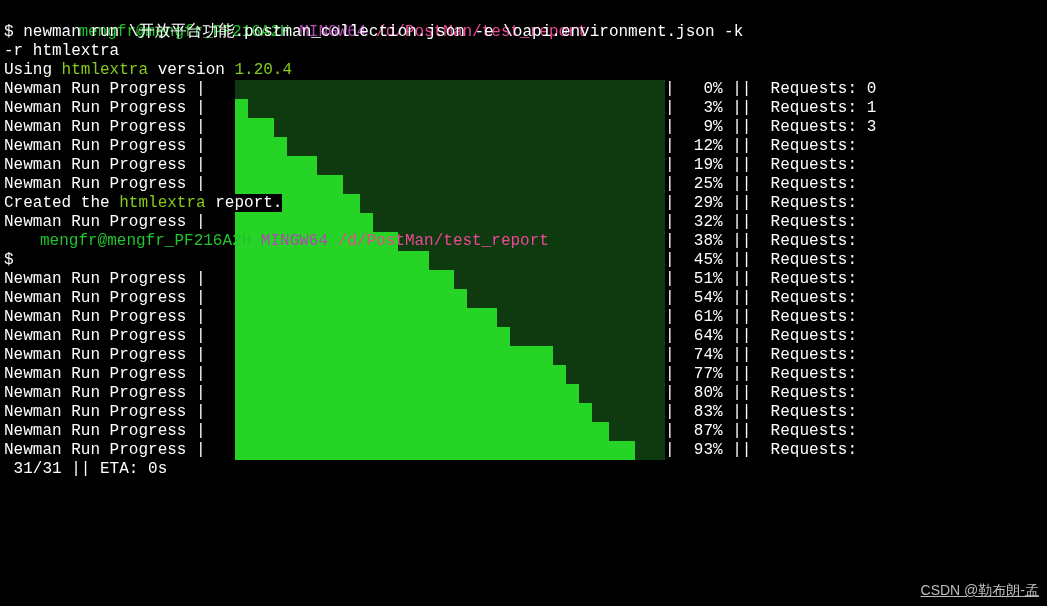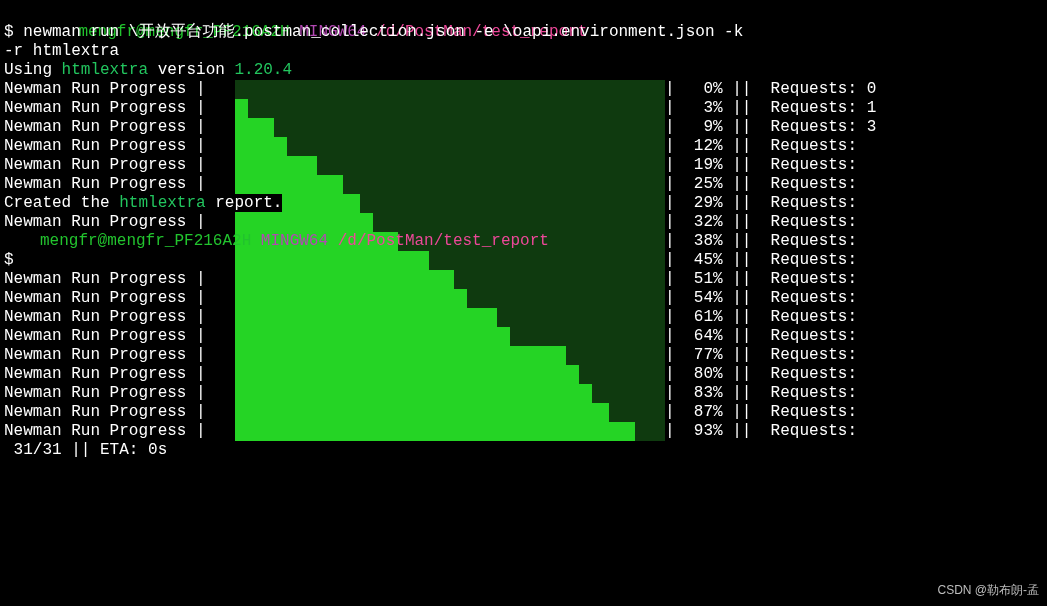--- a/index.html
+++ b/index.html
@@ -1,26 +1,26 @@
 <!DOCTYPE html>
 <html><head>
 <meta charset="utf-8">
 <style>
   html,body{margin:0;padding:0;background:#000;color:#ccc;font-family:Consolas,"Courier New",monospace;font-size:16px;line-height:19px;}
   .terminal{position:relative;width:1047px;height:606px;overflow:hidden;background:#000;padding:4px 0 0 4px;box-sizing:border-box;}
   .line{height:19px;white-space:pre;position:relative;}
   .green{color:#22c32e;padding-left:36px;}
-  .dgreen{color:#22c55e;margin-top:20px;}
+  .dgreen{color:#84cc16;margin-top:20px;}
   .magenta{color:#b348b3;}
   .yellow{color:#ec4899;margin-top:28px;}
   .white{color:#fff;}
   .barwrap{display:inline-block;vertical-align:top;width:430px;height:19px;background:#0f3a0f;position:relative;}
   .barfill{position:absolute;left:0;top:0;bottom:0;background:#25d425;}
   .hi{background:#000;color:#fff;}
-  .watermark{position:absolute;right:8px;bottom:6px;color:#bdbdbd;font-family:Arial,Helvetica,sans-serif;font-size:12px;pointer-events:none;}
+  .watermark{position:absolute;right:8px;bottom:6px;color:#bdbdbd;font-family:Arial,Helvetica,sans-serif;font-size:14px;pointer-events:none;text-decoration:underline;}
 </style>
 </head>
 <body>
 
 <div class="terminal">
 
   <div class="line">
     <span class="green">mengfr@mengfr_PF216A2H</span><span> </span><span class="magenta">MINGW64</span><span> </span><span class="yellow">/d/PostMan/test_report</span>
   </div>
 
@@ -37,20 +37,21 @@
       <div class="line"><span style="display: inline-block; width: 231px; vertical-align: top; overflow: visible; position: relative; z-index: 2;"><span class="white">Newman Run Progress |</span></span><span class="barwrap"><span class="barfill" style="width: 19%;"></span></span><span class="white">|  19% ||  Requests:</span></div>
       <div class="line"><span style="display: inline-block; width: 231px; vertical-align: top; overflow: visible; position: relative; z-index: 2;"><span class="white">Newman Run Progress |</span></span><span class="barwrap"><span class="barfill" style="width: 25%;"></span></span><span class="white">|  25% ||  Requests:</span></div>
       <div class="line"><span style="display: inline-block; width: 231px; vertical-align: top; overflow: visible; position: relative; z-index: 2;"><span><span class="white">Created the </span><span class="dgreen">htmlextra</span><span class="hi"> report.</span></span></span><span class="barwrap"><span class="barfill" style="width: 29%;"></span></span><span class="white">|  29% ||  Requests:</span></div>
       <div class="line"><span style="display: inline-block; width: 231px; vertical-align: top; overflow: visible; position: relative; z-index: 2;"><span class="white">Newman Run Progress |</span></span><span class="barwrap"><span class="barfill" style="width: 32%;"></span></span><span class="white">|  32% ||  Requests:</span></div>
       <div class="line"><span style="display: inline-block; width: 231px; vertical-align: top; overflow: visible; position: relative; z-index: 2;"><span><span class="green">mengfr@mengfr_PF216A2H</span> <span class="magenta">MINGW64</span> <span class="yellow">/d/PostMan/test_report</span></span></span><span class="barwrap"><span class="barfill" style="width: 38%;"></span></span><span class="white">|  38% ||  Requests:</span></div>
       <div class="line"><span style="display: inline-block; width: 231px; vertical-align: top; overflow: visible; position: relative; z-index: 2;"><span class="white">$</span></span><span class="barwrap"><span class="barfill" style="width: 45%;"></span></span><span class="white">|  45% ||  Requests:</span></div>
       <div class="line"><span style="display: inline-block; width: 231px; vertical-align: top; overflow: visible; position: relative; z-index: 2;"><span class="white">Newman Run Progress |</span></span><span class="barwrap"><span class="barfill" style="width: 51%;"></span></span><span class="white">|  51% ||  Requests:</span></div>
       <div class="line"><span style="display: inline-block; width: 231px; vertical-align: top; overflow: visible; position: relative; z-index: 2;"><span class="white">Newman Run Progress |</span></span><span class="barwrap"><span class="barfill" style="width: 54%;"></span></span><span class="white">|  54% ||  Requests:</span></div>
       <div class="line"><span style="display: inline-block; width: 231px; vertical-align: top; overflow: visible; position: relative; z-index: 2;"><span class="white">Newman Run Progress |</span></span><span class="barwrap"><span class="barfill" style="width: 61%;"></span></span><span class="white">|  61% ||  Requests:</span></div>
       <div class="line"><span style="display: inline-block; width: 231px; vertical-align: top; overflow: visible; position: relative; z-index: 2;"><span class="white">Newman Run Progress |</span></span><span class="barwrap"><span class="barfill" style="width: 64%;"></span></span><span class="white">|  64% ||  Requests:</span></div>
+      <div class="line"><span style="display: inline-block; width: 231px; vertical-align: top; overflow: visible; position: relative; z-index: 2;"><span class="white">Newman Run Progress |</span></span><span class="barwrap"><span class="barfill" style="width: 74%;"></span></span><span class="white">|  74% ||  Requests:</span></div>
       <div class="line"><span style="display: inline-block; width: 231px; vertical-align: top; overflow: visible; position: relative; z-index: 2;"><span class="white">Newman Run Progress |</span></span><span class="barwrap"><span class="barfill" style="width: 77%;"></span></span><span class="white">|  77% ||  Requests:</span></div>
       <div class="line"><span style="display: inline-block; width: 231px; vertical-align: top; overflow: visible; position: relative; z-index: 2;"><span class="white">Newman Run Progress |</span></span><span class="barwrap"><span class="barfill" style="width: 80%;"></span></span><span class="white">|  80% ||  Requests:</span></div>
       <div class="line"><span style="display: inline-block; width: 231px; vertical-align: top; overflow: visible; position: relative; z-index: 2;"><span class="white">Newman Run Progress |</span></span><span class="barwrap"><span class="barfill" style="width: 83%;"></span></span><span class="white">|  83% ||  Requests:</span></div>
       <div class="line"><span style="display: inline-block; width: 231px; vertical-align: top; overflow: visible; position: relative; z-index: 2;"><span class="white">Newman Run Progress |</span></span><span class="barwrap"><span class="barfill" style="width: 87%;"></span></span><span class="white">|  87% ||  Requests:</span></div>
       <div class="line"><span style="display: inline-block; width: 231px; vertical-align: top; overflow: visible; position: relative; z-index: 2;"><span class="white">Newman Run Progress |</span></span><span class="barwrap"><span class="barfill" style="width: 93%;"></span></span><span class="white">|  93% ||  Requests:</span></div>
     </div>
 
   <div class="line white"> 31/31 || ETA: 0s</div>
 
   <div class="watermark">CSDN @勒布朗-孟</div>

